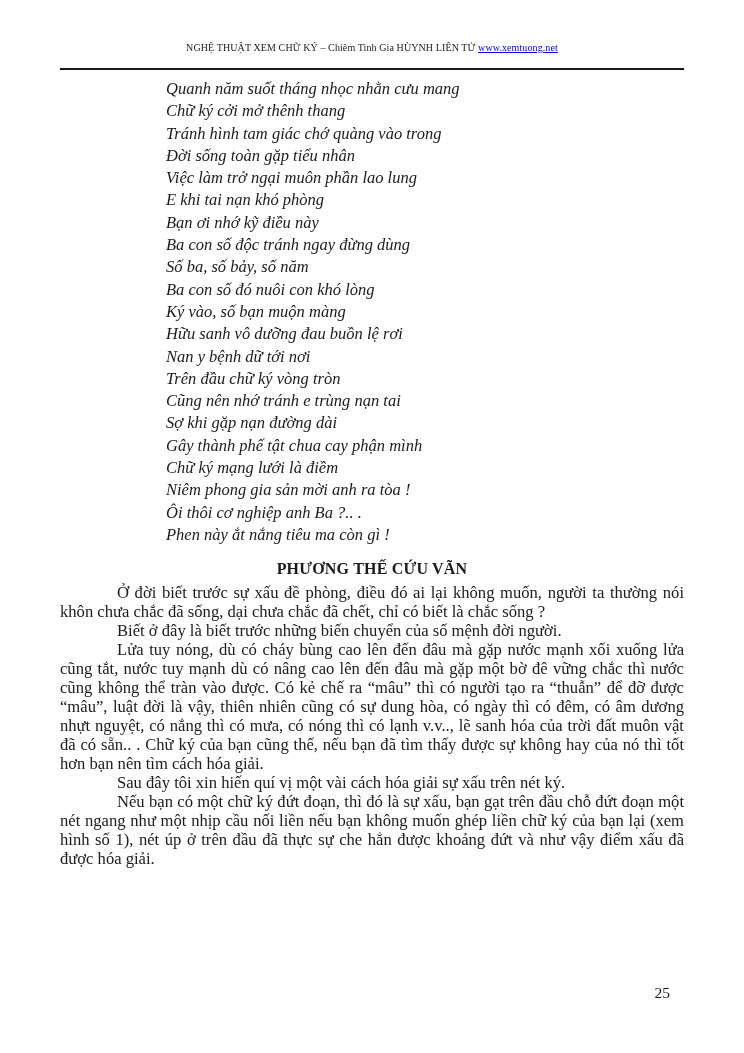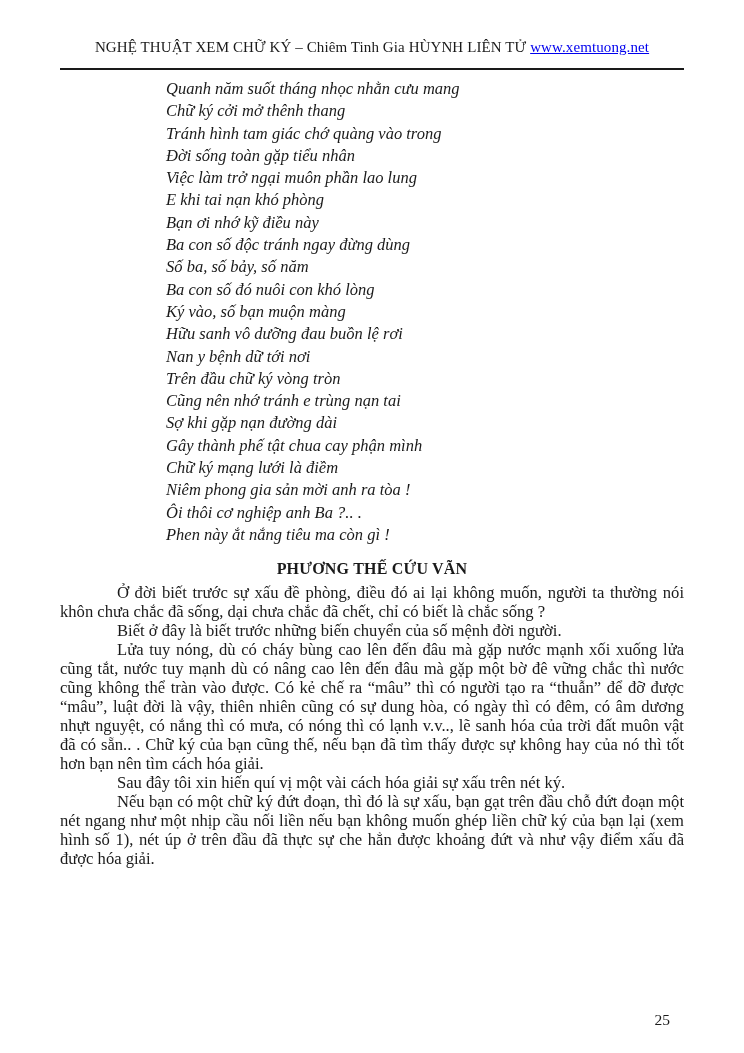--- a/index.html
+++ b/index.html
@@ -10,21 +10,21 @@
     height: 1053px;
     margin: 0 auto;
     background: #ffffff;
     font-family: "Liberation Serif", "DejaVu Serif", serif;
     color: #1a1a1a;
     padding: 38px 60px 0 60px;
     overflow: hidden;
   }
   .header {
     text-align: center;
-    font-size: 15px;
+    font-size: 10px;
     line-height: 19px;
     white-space: nowrap;
     letter-spacing: 0.1px;
   }
   .header .link {
     color: #0000ee;
     text-decoration: underline;
     cursor: pointer;
   }
   .divider {
@@ -51,21 +51,21 @@
   .body-text p {
     margin: 0;
     font-size: 16.6px;
     line-height: 19px;
     text-align: justify;
     text-indent: 57px;
   }
   .page-number {
     position: absolute;
     right: 74px;
-    bottom: 24px;
+    bottom: 51px;
     font-size: 15.5px;
   }
 </style>
 </head>
 <body>
 
 <div class="page">
 
   <div class="header">
     <span>NGHỆ THUẬT XEM CHỮ KÝ – Chiêm Tinh Gia HÙYNH LIÊN TỬ</span>

